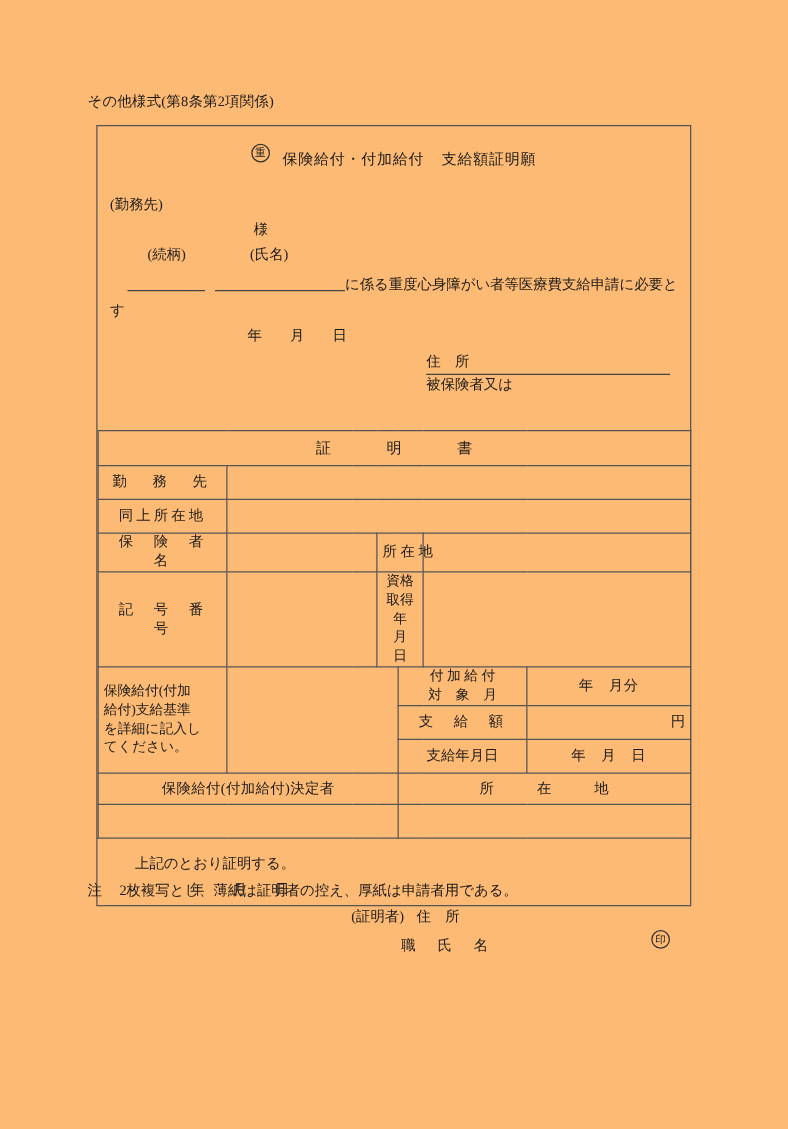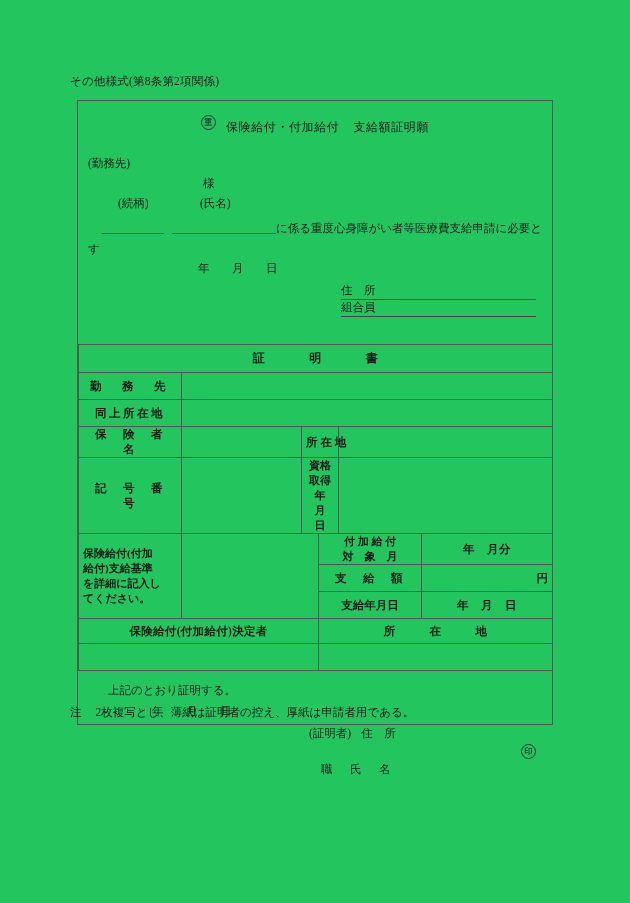--- a/index.html
+++ b/index.html
@@ -14,21 +14,21 @@
     font-family: "Liberation Serif", "DejaVu Serif", serif;
     color: #1a1a1a;
     -webkit-font-smoothing: antialiased;
   }
 
   .page {
     position: absolute;
     left: 0; top: 0;
     width: 630px;
     height: 903px;
-    background: #22c55e;
+    background: #fdba74;
   }
 
   
   .form-caption {
     position: absolute;
     left: 70px;
     top: 74px;
     font-size: 11.5px;
     letter-spacing: 0.2px;
     white-space: nowrap;
@@ -151,21 +151,20 @@
     border-collapse: collapse;
     width: 100%;
     table-layout: fixed;
     font-size: 11.5px;
   }
   table.cert td {
     border: 1px solid #555;
     padding: 0 4px;
     vertical-align: middle;
     line-height: 15px;
-    font-weight: bold;
   }
 
   .shomeisho {
     text-align: center;
     height: 27px;
     letter-spacing: 0.5px;
     font-size: 12px;
   }
   .shomeisho .sp { display: inline-block; width: 44px; }
 
@@ -229,27 +228,26 @@
     position: absolute;
     left: 74px;
     top: 33px;
     letter-spacing: 0.5px;
   }
   .certify-date .sp { display: inline-block; width: 22px; }
   .signer-addr {
     position: absolute;
     left: 203px;
     top: 55px;
-    margin-left: 28px;
   }
   .signer-addr .sp { display: inline-block; width: 10px; }
   .signer-name {
     position: absolute;
     left: 243px;
-    top: 91px;
+    top: 78px;
     letter-spacing: 3px;
   }
   .seal-mark {
     position: absolute;
     right: 16px;
     top: 73px;
     width: 13px;
     height: 13px;
     border: 1px solid #333;
     border-radius: 50%;
@@ -294,21 +292,21 @@
       <div class="body-text">
         <span class="ul-short"></span><span class="ul-long"></span><span>に係る重度心身障がい者等医療費支給申請に必要とす</span><br>
       </div>
 
       <div class="date-line-top">
         <span>年</span><span class="sp"></span><span>月</span><span class="sp"></span><span>日</span>
       </div>
 
       <div class="addr-block">
         <div class="addr-line">住　所</div>
-        <div class="addr-line">組合員</div>
+        <div class="addr-plain">被保険者又は</div>
       </div>
 
     </div>
 
     <table class="cert">
       <colgroup>
         <col style="width:103px">
         <col style="width:100px">
         <col style="width:20px">
         <col style="width:17px">

